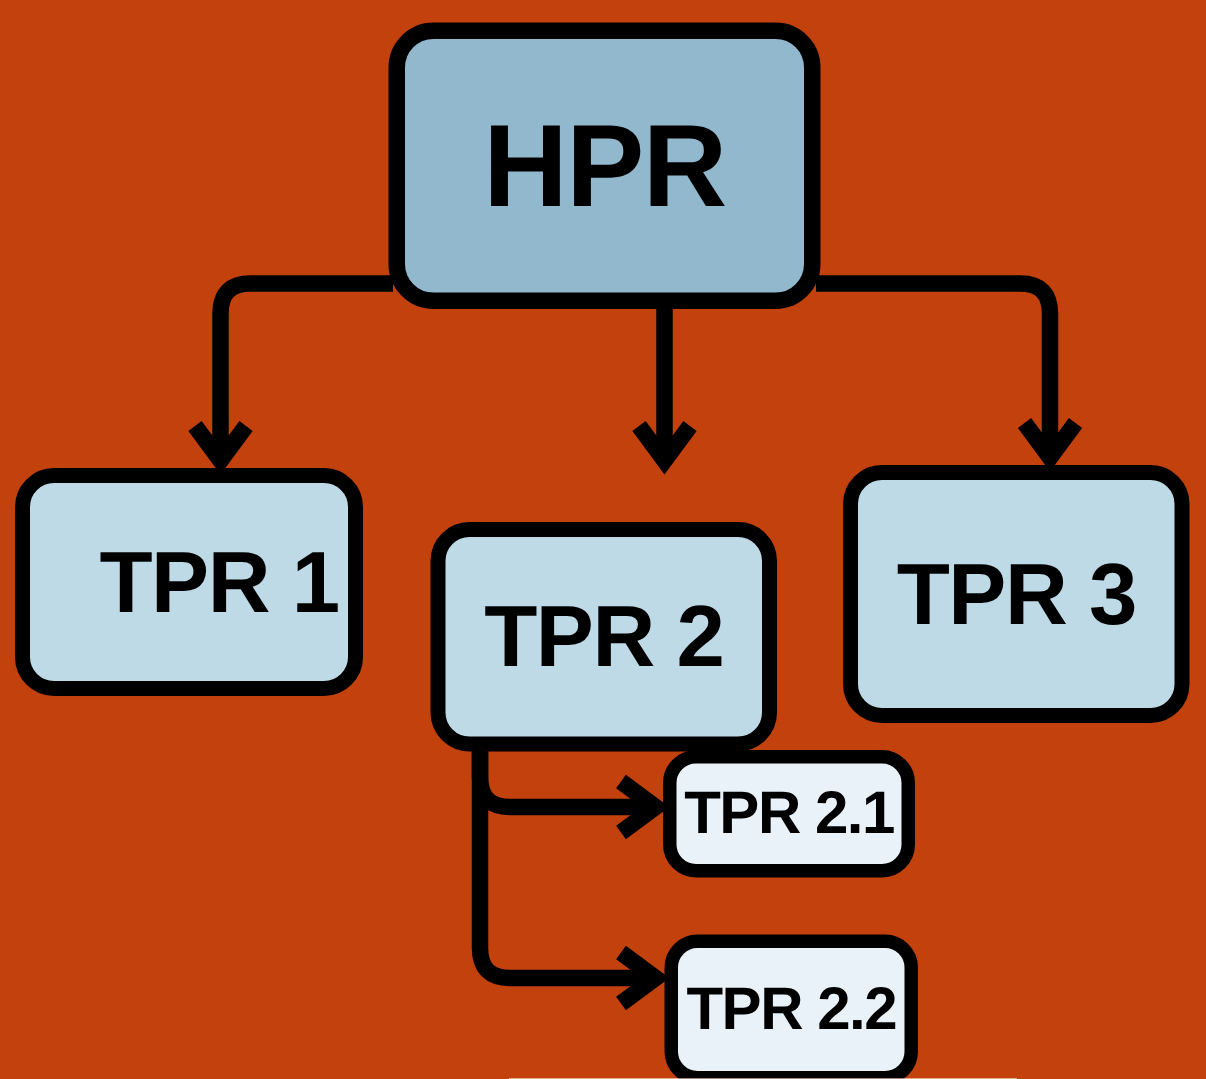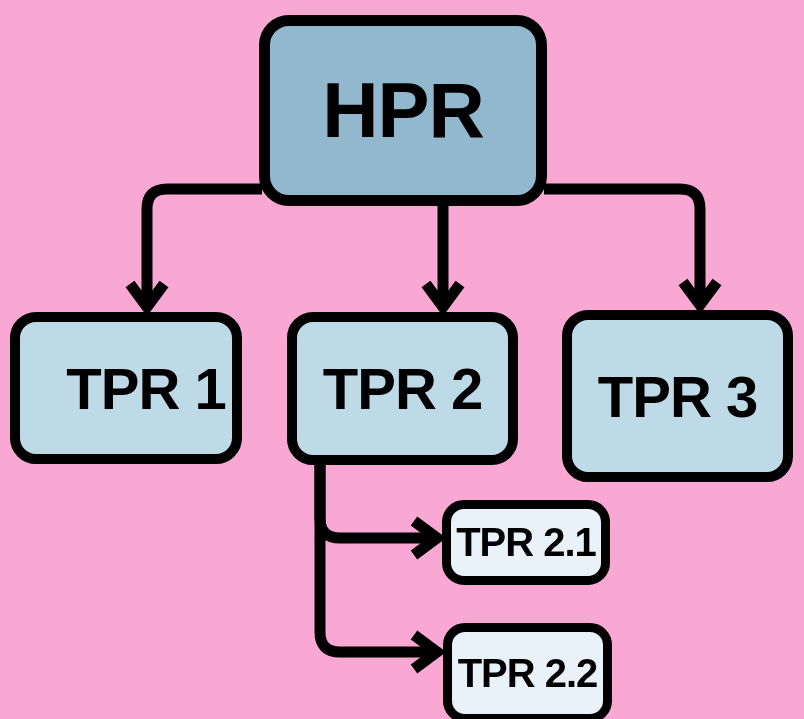--- a/index.html
+++ b/index.html
@@ -36,21 +36,21 @@
   .node-sub{
     border-width:9px;border-radius:22px;font-size:40px;
   }
   .node-tpr21{left:442px;top:500px;width:168px;height:85px;}
   .node-tpr22{left:443px;top:623px;width:169px;height:100px;}
   .edge{fill:none;stroke:#000;stroke-width:11;stroke-linejoin:miter;stroke-linecap:butt;}
 </style>
 </head>
 <body>
 
-<div id="canvas" style="background-color: #f9a8d4;">
+<div id="canvas" style="background-color: #c2410c;">
 
   <svg id="edges" width="804" height="719" viewBox="0 0 804 719">
 
     <path class="edge" d="M 262 189 L 167 189 Q 147 189 147 209 L 147 304" style="stroke: rgb(0, 0, 0);"></path>
     <path class="edge" d="M 130 284 L 147 307 L 164 284" style="stroke: rgb(0, 0, 0);"></path>
 
     <path class="edge" d="M 443 202 L 443 304" style="stroke: rgb(0, 0, 0);"></path>
     <path class="edge" d="M 426 284 L 443 307 L 460 284" style="stroke: rgb(0, 0, 0);"></path>
 
     <path class="edge" d="M 544 189 L 680 189 Q 700 189 700 209 L 700 302" style="stroke: rgb(0, 0, 0);"></path>
@@ -64,21 +64,21 @@
   </svg>
 
   <div class="node node-root" style="background-color: rgb(146, 184, 206);">
     <span>HPR</span>
   </div>
 
   <div class="node node-mid node-tpr1" style="background-color: rgb(190, 218, 230);">
     <span>TPR 1</span>
   </div>
 
-  <div class="node node-mid node-tpr2" style="background-color: rgb(190, 218, 230);">
+  <div class="node node-mid node-tpr2" style="background-color: rgb(190, 218, 230); margin-top: 36px;">
     <span>TPR 2</span>
   </div>
 
   <div class="node node-mid node-tpr3" style="background-color: rgb(190, 218, 230);">
     <span>TPR 3</span>
   </div>
 
   <div class="node node-sub node-tpr21" style="background-color: rgb(233, 242, 248);">
     <span>TPR 2.1</span>
   </div>

